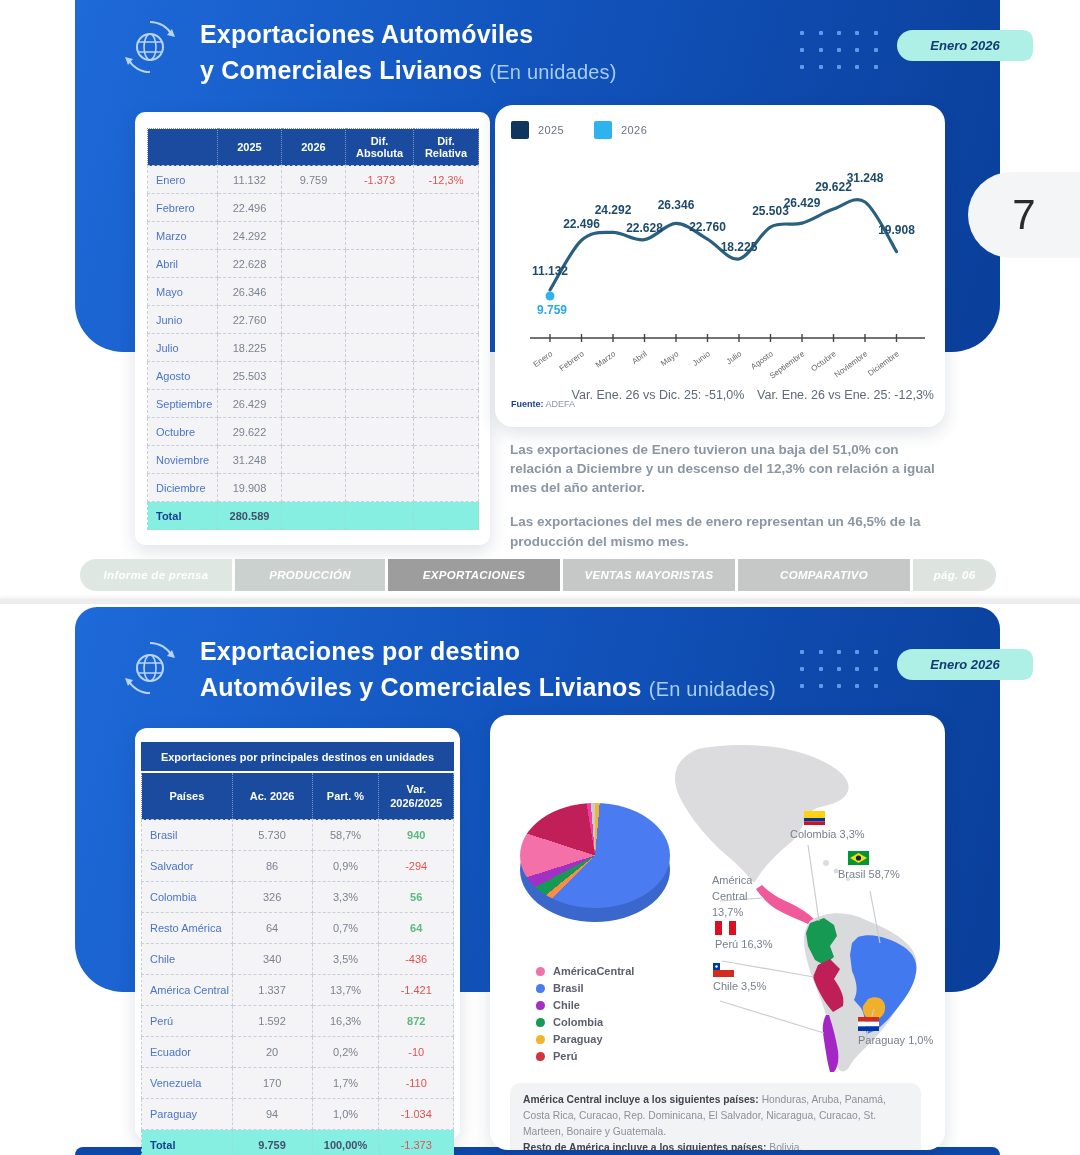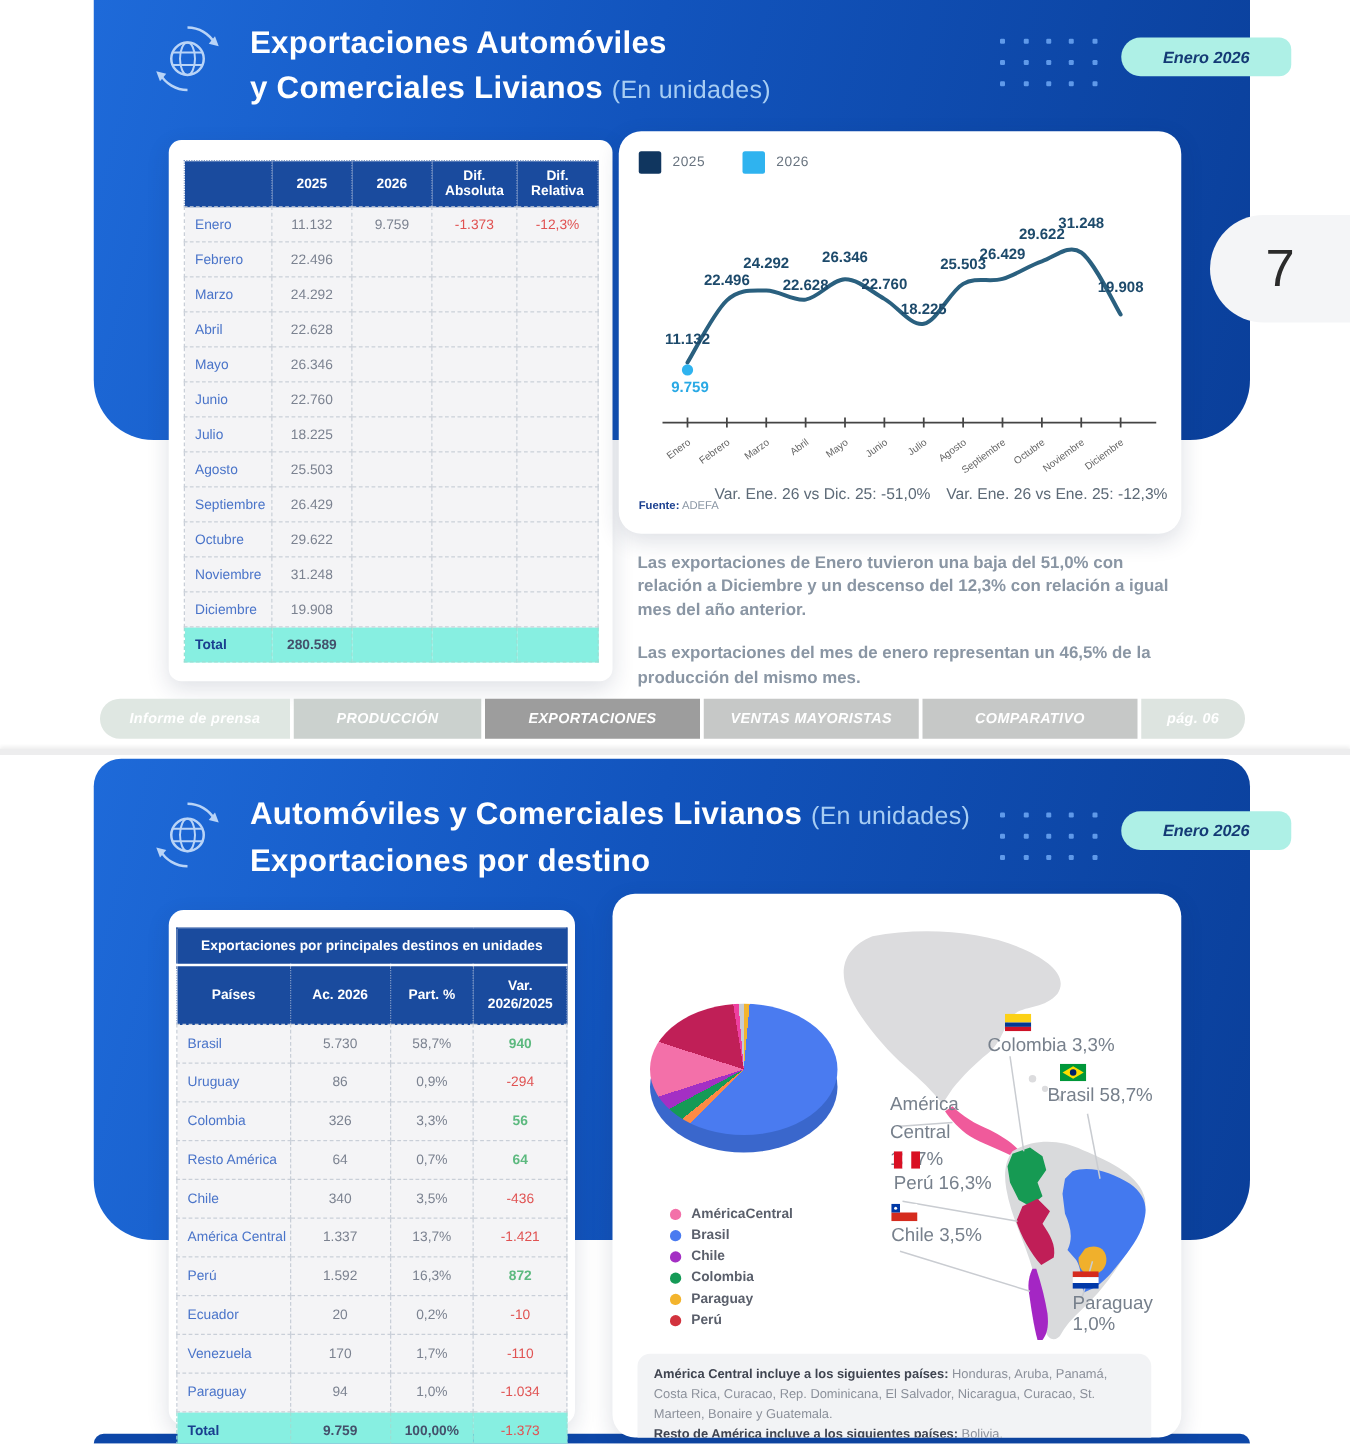--- a/index.html
+++ b/index.html
@@ -81,21 +81,21 @@
   .pie-rim{position:absolute;left:2px;top:14px;width:150px;height:150px;border-radius:50%;
            background:#3a67cc;transform:scaleY(0.7);transform-origin:top;}
   .pie-top{position:absolute;left:2px;top:0;width:150px;height:150px;border-radius:50%;
            transform:scaleY(0.7);transform-origin:top;}
   .pie-legend{position:absolute;left:46px;top:250px;display:flex;flex-direction:column;gap:5px;}
   .pie-legend .item{display:flex;align-items:center;gap:8px;}
   .pie-legend .dot{width:9px;height:9px;border-radius:50% 50% 50% 4px;}
   .pie-legend .lab{font-size:11px;font-weight:700;color:#5a5f6b;}
   
   .map-svg{position:absolute;left:168px;top:28px;}
-  .map-label{position:absolute;font-size:15px;color:#77808c;z-index:3;}
+  .map-label{position:absolute;font-size:11px;color:#77808c;z-index:3;}
   .map-label .flag{display:block;margin-bottom:3px;}
   .lbl-colombia{left:300px;top:96px;} .lbl-colombia .flag{margin-left:14px;}
   .lbl-brasil{left:348px;top:136px;} .lbl-brasil .flag{margin-left:10px;}
   .lbl-amcentral{left:222px;top:158px;line-height:1.45;}
   .lbl-peru{left:225px;top:206px;}
   .lbl-chile{left:223px;top:248px;}
   .lbl-paraguay{left:368px;top:302px;}
   .footnote{position:absolute;left:20px;top:368px;width:411px;background:#f2f3f5;border-radius:10px;
             padding:9px 13px;font-size:10.3px;color:#8b909a;line-height:1.55;box-sizing:border-box;}
   .footnote p{margin:0;}
@@ -346,23 +346,23 @@
         <circle cx="33" cy="33" r="13" stroke="#b9d4f7" stroke-width="2"></circle>
         <ellipse cx="33" cy="33" rx="6" ry="13" stroke="#b9d4f7" stroke-width="1.6"></ellipse>
         <path d="M21 28h24M21 38h24" stroke="#b9d4f7" stroke-width="1.6"></path>
         <path d="M33 8a25 25 0 0 1 22 13" stroke="#b9d4f7" stroke-width="2" fill="none"></path>
         <path d="M33 58a25 25 0 0 1-22-13" stroke="#b9d4f7" stroke-width="2" fill="none"></path>
         <path d="M55 15l3 8-8-2z" fill="#b9d4f7"></path>
           <path d="M11 51l-3-8 8 2z" fill="#b9d4f7"></path>
       </svg>
     </div>
     <div class="panel-title">
+      <div class="t">Exportaciones por destino</div>
       <div class="t"><span>Automóviles y Comerciales Livianos</span>
         <span class="units">(En unidades)</span></div>
-      <div class="t">Exportaciones por destino</div>
     </div>
     <div class="dots">
       <i></i>
         <i></i>
         <i></i>
         <i></i>
         <i></i>
         <i></i>
         <i></i>
         <i></i>
@@ -400,21 +400,21 @@
           </tr>
         </thead>
         <tbody>
           <tr>
             <td class="c-name">Brasil</td>
             <td>5.730</td>
             <td>58,7%</td>
             <td class="c-pos">940</td>
           </tr>
           <tr>
-            <td class="c-name">Uruguay</td>
+            <td class="c-name">Salvador</td>
             <td>86</td>
             <td>0,9%</td>
             <td class="c-neg">-294</td>
           </tr>
           <tr>
             <td class="c-name">Colombia</td>
             <td>326</td>
             <td>3,3%</td>
             <td class="c-pos">56</td>
           </tr>

